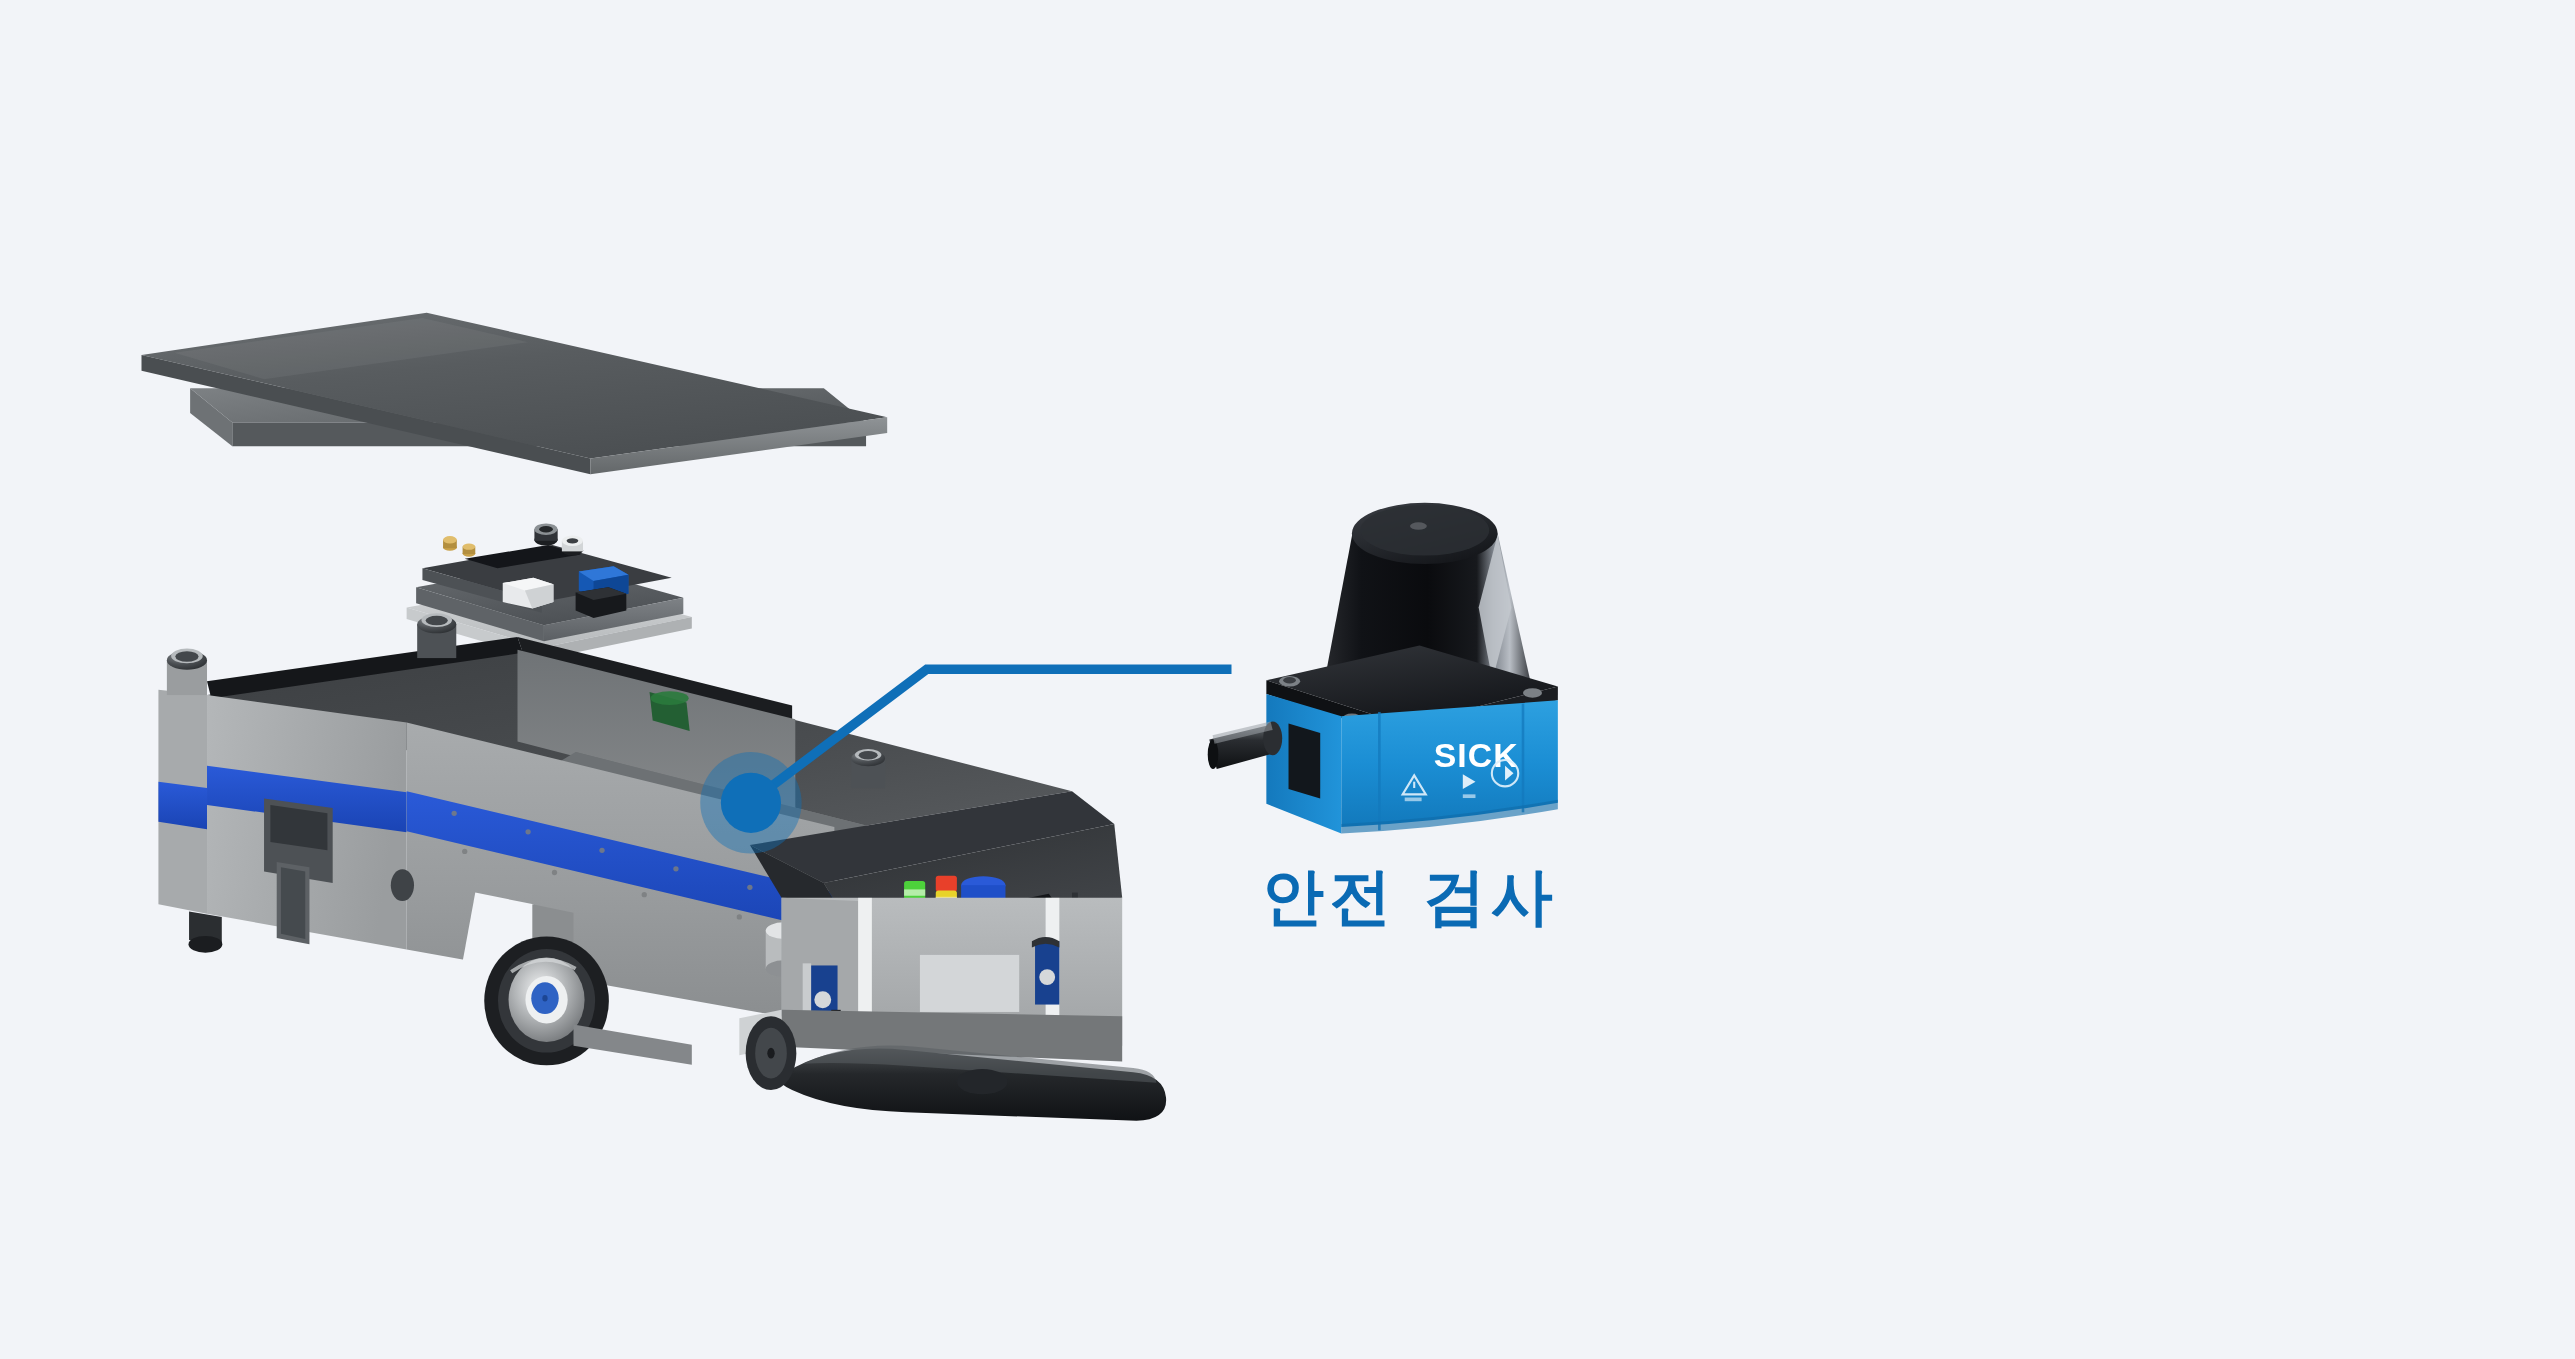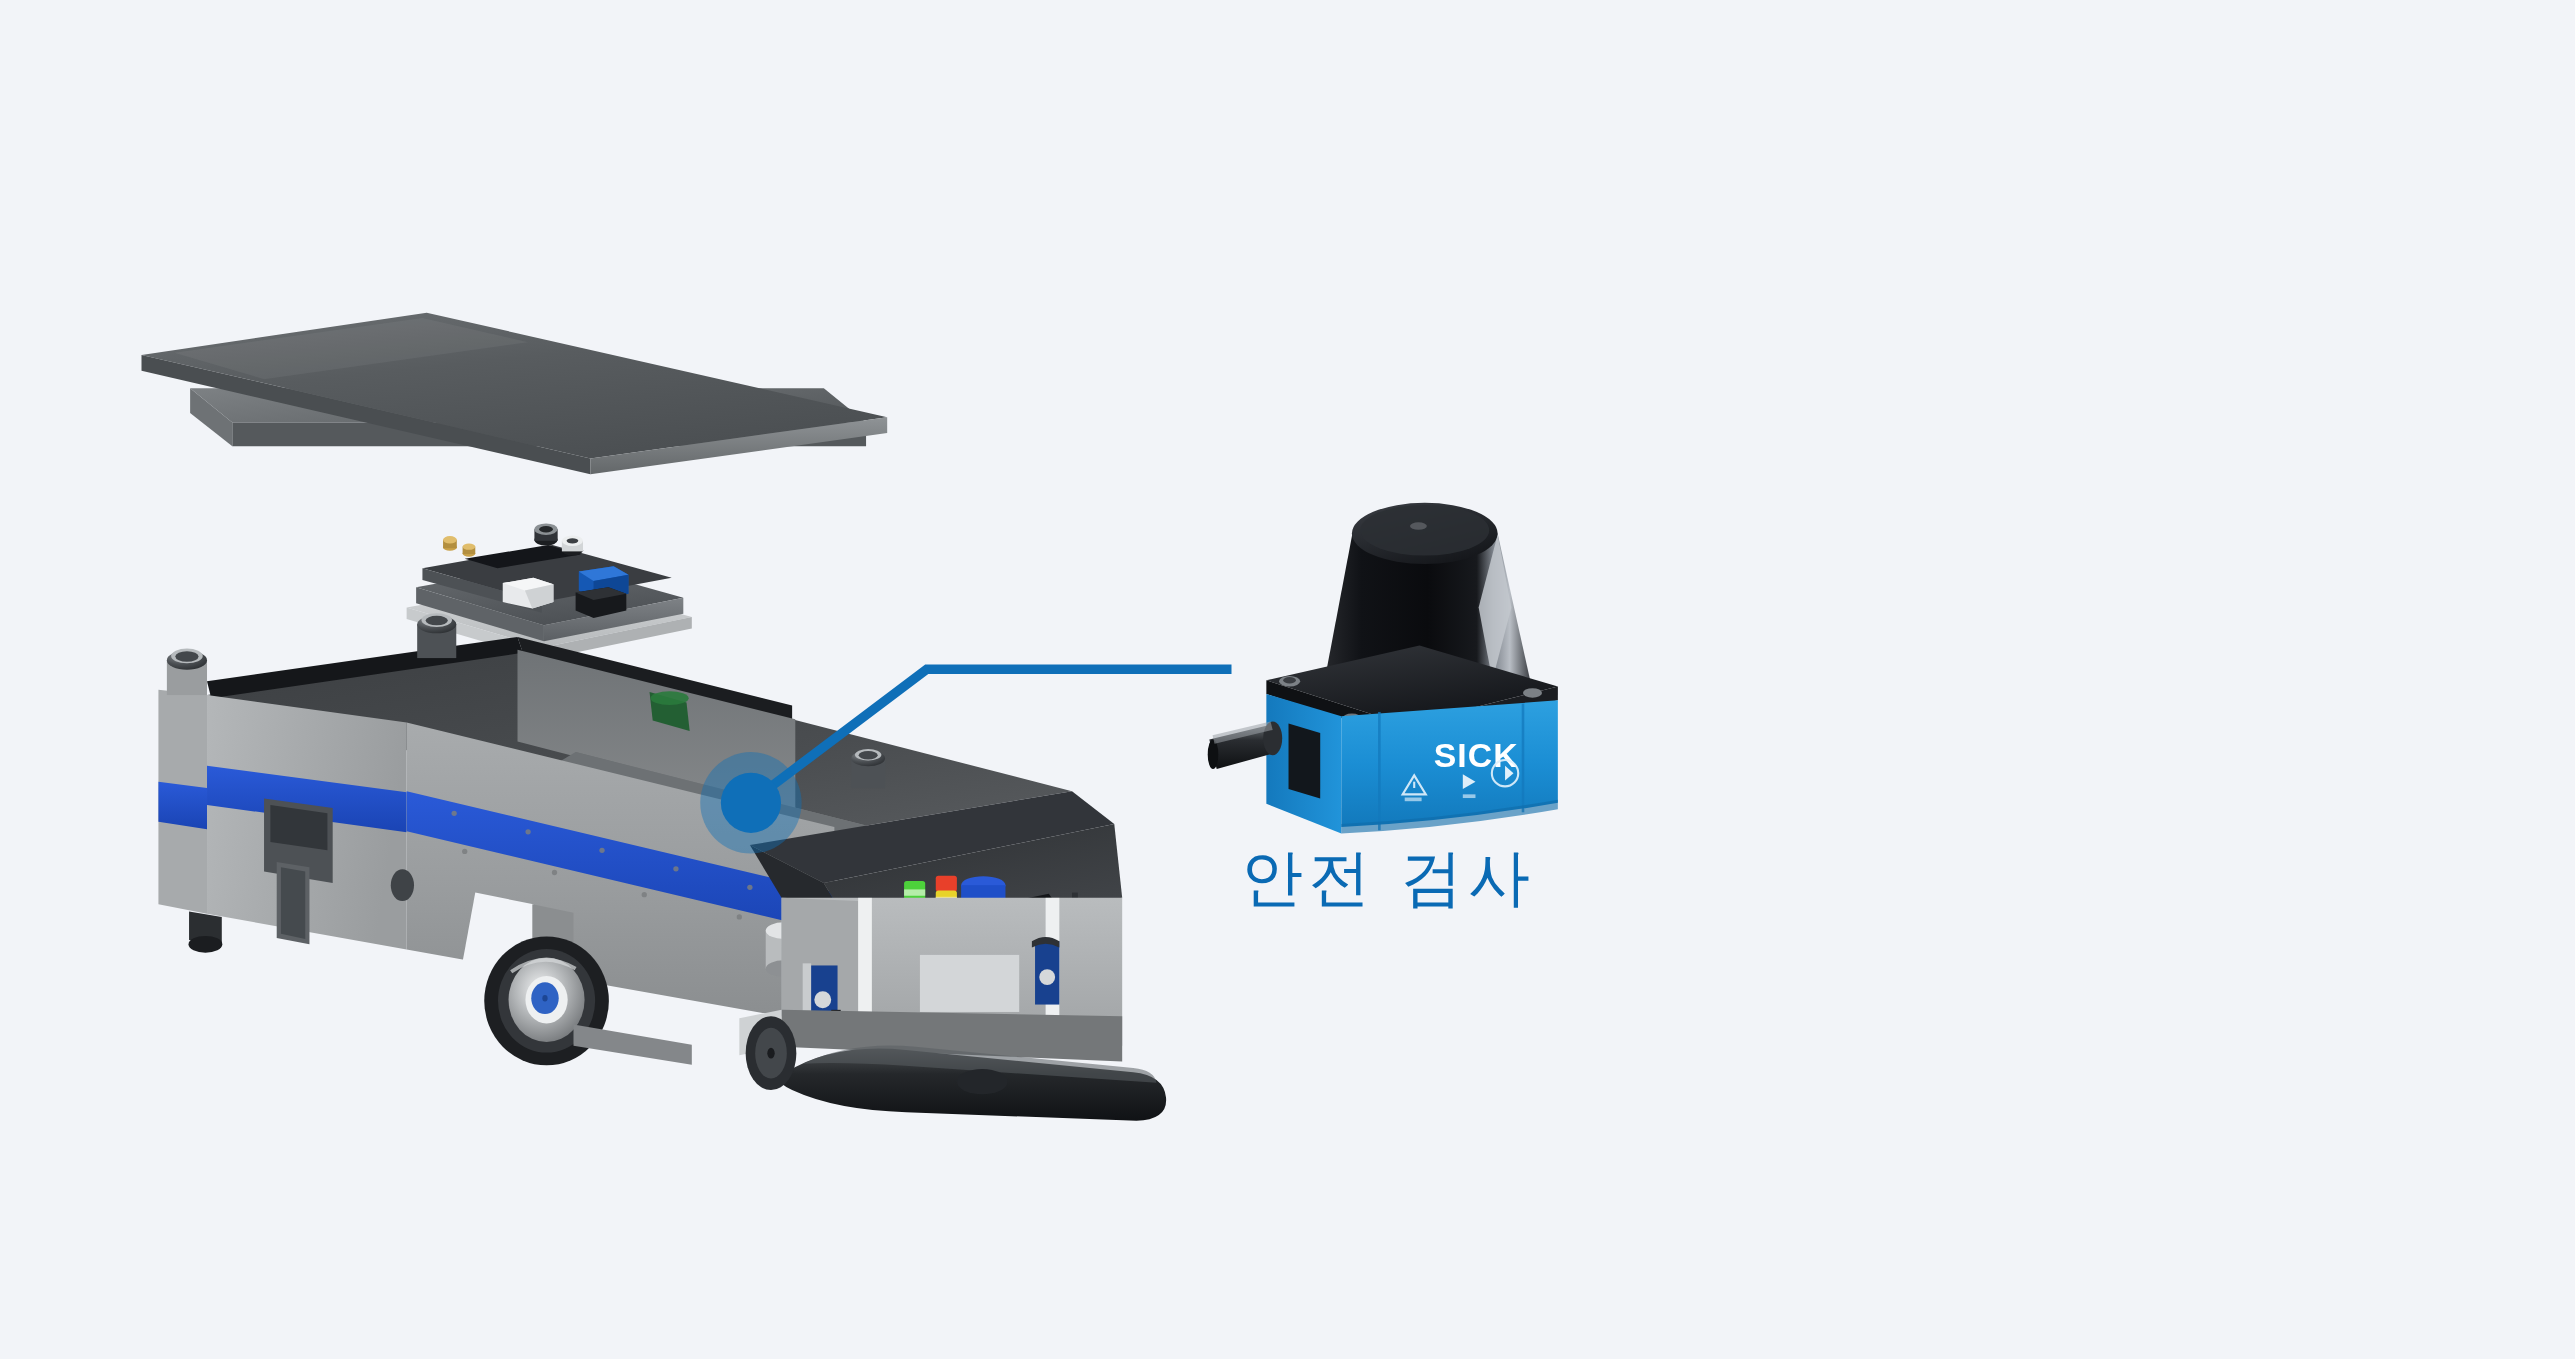--- a/index.html
+++ b/index.html
@@ -16,26 +16,26 @@
   #stage svg.layer{
     position:absolute;
     left:0; top:0;
     width:2576px;
     height:1360px;
     display:block;
   }
   .callout-label{
     position:absolute;
     left:1241px;
-    top:840px;
+    top:859px;
     width:338px;
-    text-align:left;
+    text-align:center;
     font-family:"DejaVu Sans","Liberation Sans",sans-serif;
     font-size:62px;
-    font-weight:400;
+    font-weight:700;
     letter-spacing:5.3px;
     color:#0a6ab4;
     white-space:nowrap;
     line-height:1.22;
     user-select:none;
   }
 </style>
 </head>
 <body>
 

